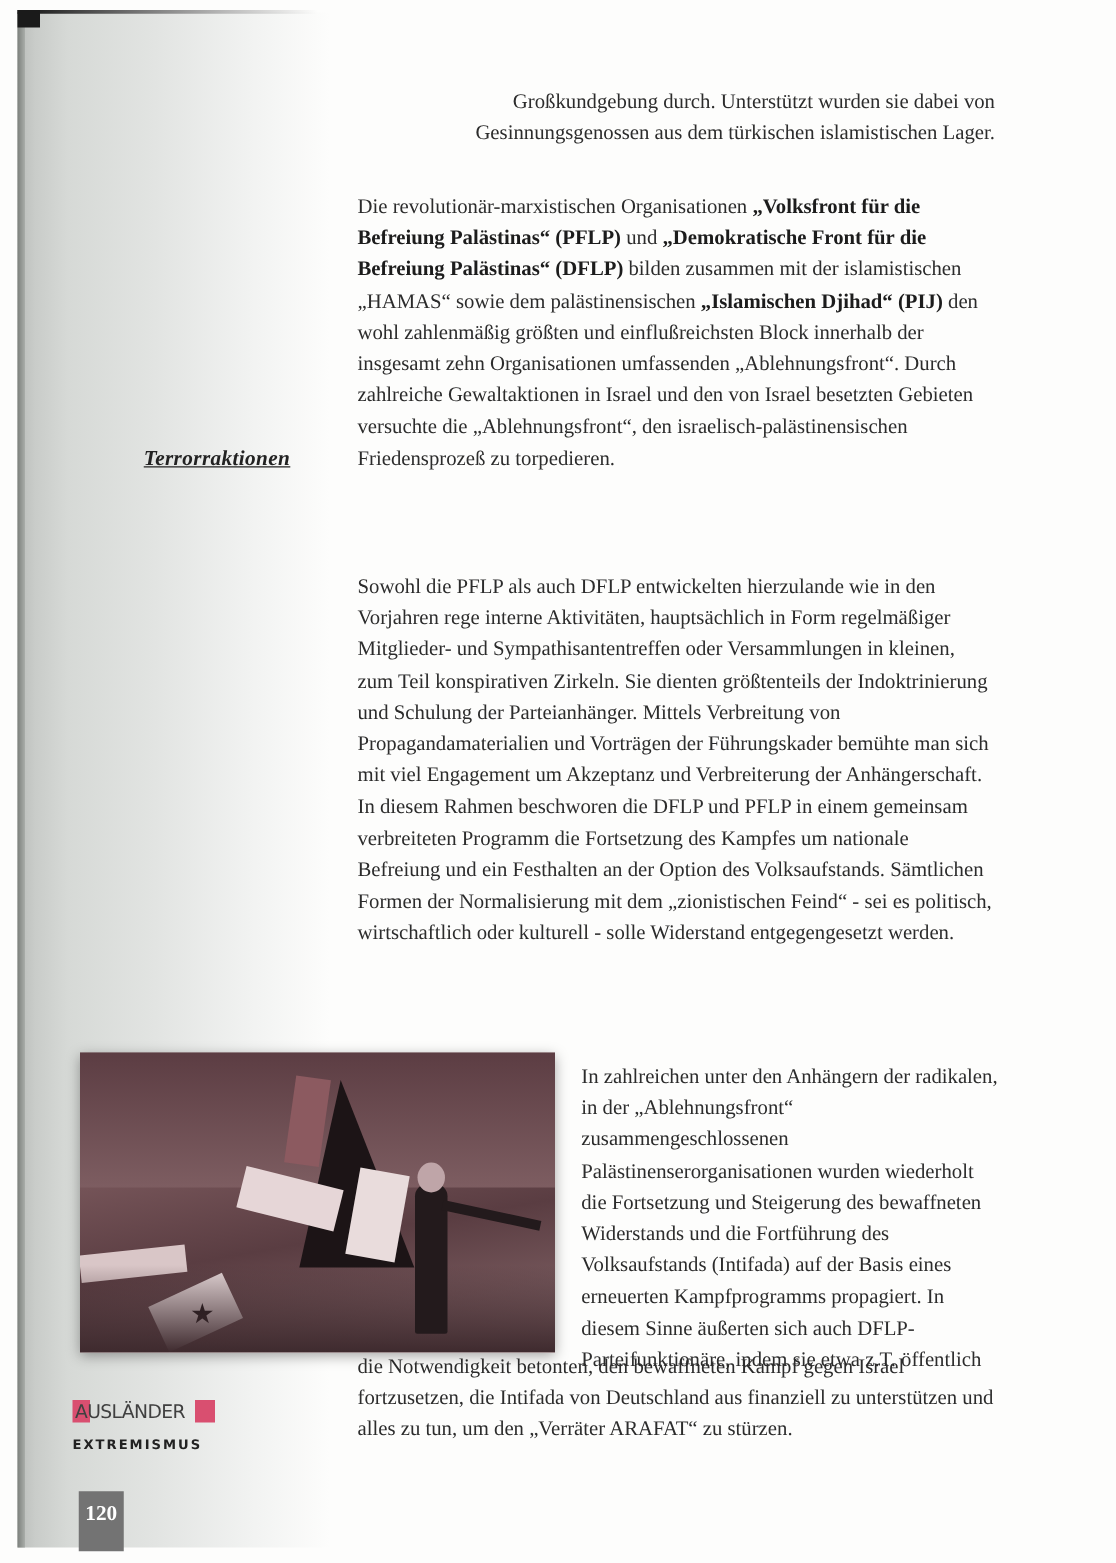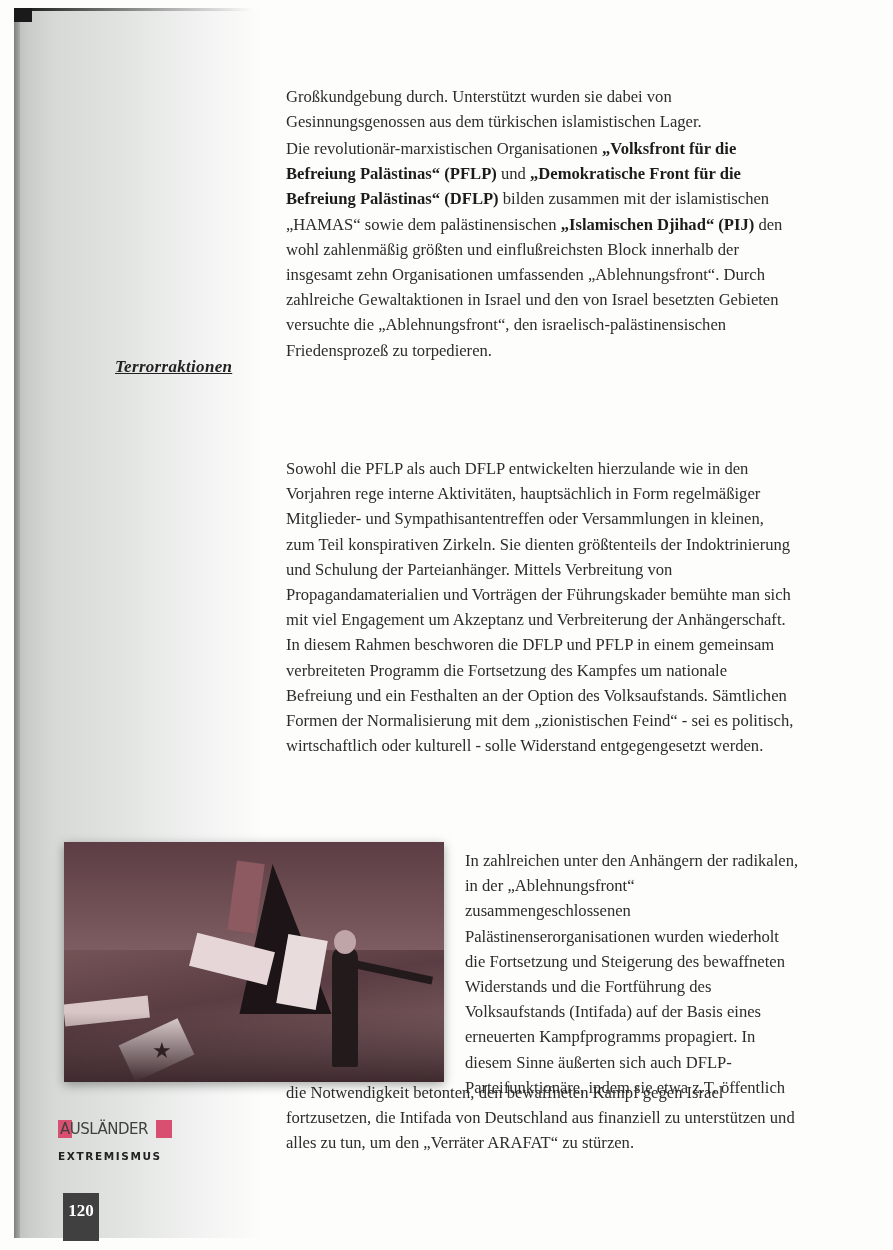--- a/index.html
+++ b/index.html
@@ -59,39 +59,39 @@
 
   .logo { position:absolute; left:58px; top:1120px; width:118px; height:40px; }
   .logo-top { font-family: "DejaVu Sans", sans-serif; font-weight: normal; font-size: 15px; letter-spacing: 0px; color:#404040; position:relative; height:18px; }
   .logo-top .pink1 { position:absolute; left:0; top:0; width:14px; height:18px; background:#d94f70; }
   .logo-top .pink2 { position:absolute; left:98px; top:0; width:16px; height:18px; background:#d94f70; }
   .logo-top span.txt { position:relative; padding-left:2px; letter-spacing:-0.5px; }
   .logo-bottom { font-family: "DejaVu Sans", sans-serif; font-size: 10.5px; letter-spacing: 1.6px; color:#222; margin-top:12px; font-weight:bold; }
 
   .page-num {
     position: absolute; left: 63px; top: 1193px; width: 36px; height: 48px;
-    background: #404040; color: #fff; font-weight: bold;
+    background: #737373; color: #fff; font-weight: bold;
     font-size: 17px; text-align: center; line-height: 36px;
   }
 </style>
 </head>
 <body>
 
 <div class="sidebar"></div>
 <div class="sidebar-edge"></div>
 <div class="top-rule"></div>
 <div class="corner"></div>
 
 <div class="margin-note">Terrorraktionen</div>
 
-<div class="body-text" style="top:84px;">
+<div class="body-text" style="top:68px;text-align:right;">
   <p>Großkundgebung durch. Unterstützt wurden sie dabei von Gesinnungsgenossen aus dem türkischen islamistischen Lager.</p>
 </div>
 
-<div class="body-text" style="top:136px;">
+<div class="body-text" style="top:152px;">
   <p><span>Die revolutionär-marxistischen Organisationen </span><b>„Volksfront für die Befreiung Palästinas“ (PFLP)</b><span> und </span><b>„Demokratische Front für die Befreiung Palästinas“ (DFLP)</b><span> bilden zusammen mit der islamistischen „HAMAS“ sowie dem palästinensischen </span><b>„Islamischen Djihad“ (PIJ)</b><span> den wohl zahlenmäßig größten und einflußreichsten Block innerhalb der insgesamt zehn Organisationen umfassenden „Ablehnungsfront“. Durch zahlreiche Gewaltaktionen in Israel und den von Israel besetzten Gebieten versuchte die „Ablehnungsfront“, den israelisch-palästinensischen Friedensprozeß zu torpedieren.</span></p>
 </div>
 
 <div class="body-text" style="top:456px;">
   <p>Sowohl die PFLP als auch DFLP entwickelten hierzulande wie in den Vorjahren rege interne Aktivitäten, hauptsächlich in Form regelmäßiger Mitglieder- und Sympathisantentreffen oder Versammlungen in kleinen, zum Teil konspirativen Zirkeln. Sie dienten größtenteils der Indoktrinierung und Schulung der Parteianhänger. Mittels Verbreitung von Propagandamaterialien und Vorträgen der Führungskader bemühte man sich mit viel Engagement um Akzeptanz und Verbreiterung der Anhängerschaft. In diesem Rahmen beschworen die DFLP und PFLP in einem gemeinsam verbreiteten Programm die Fortsetzung des Kampfes um nationale Befreiung und ein Festhalten an der Option des Volksaufstands. Sämtlichen Formen der Normalisierung mit dem „zionistischen Feind“ - sei es politisch, wirtschaftlich oder kulturell -  solle Widerstand entgegengesetzt werden.</p>
 </div>
 
 <div class="body-text narrow" style="top:832px;">
   <p>In zahlreichen unter den Anhängern der radikalen, in der „Ablehnungsfront“ zusammengeschlossenen Palästinenserorganisationen wurden wiederholt die Fortsetzung und Steigerung des bewaffneten Widerstands und die Fortführung des Volksaufstands (Intifada) auf der Basis eines erneuerten Kampfprogramms propagiert. In diesem Sinne äußerten sich auch DFLP-Parteifunktionäre, indem sie etwa z.T. öffentlich</p>
 </div>

